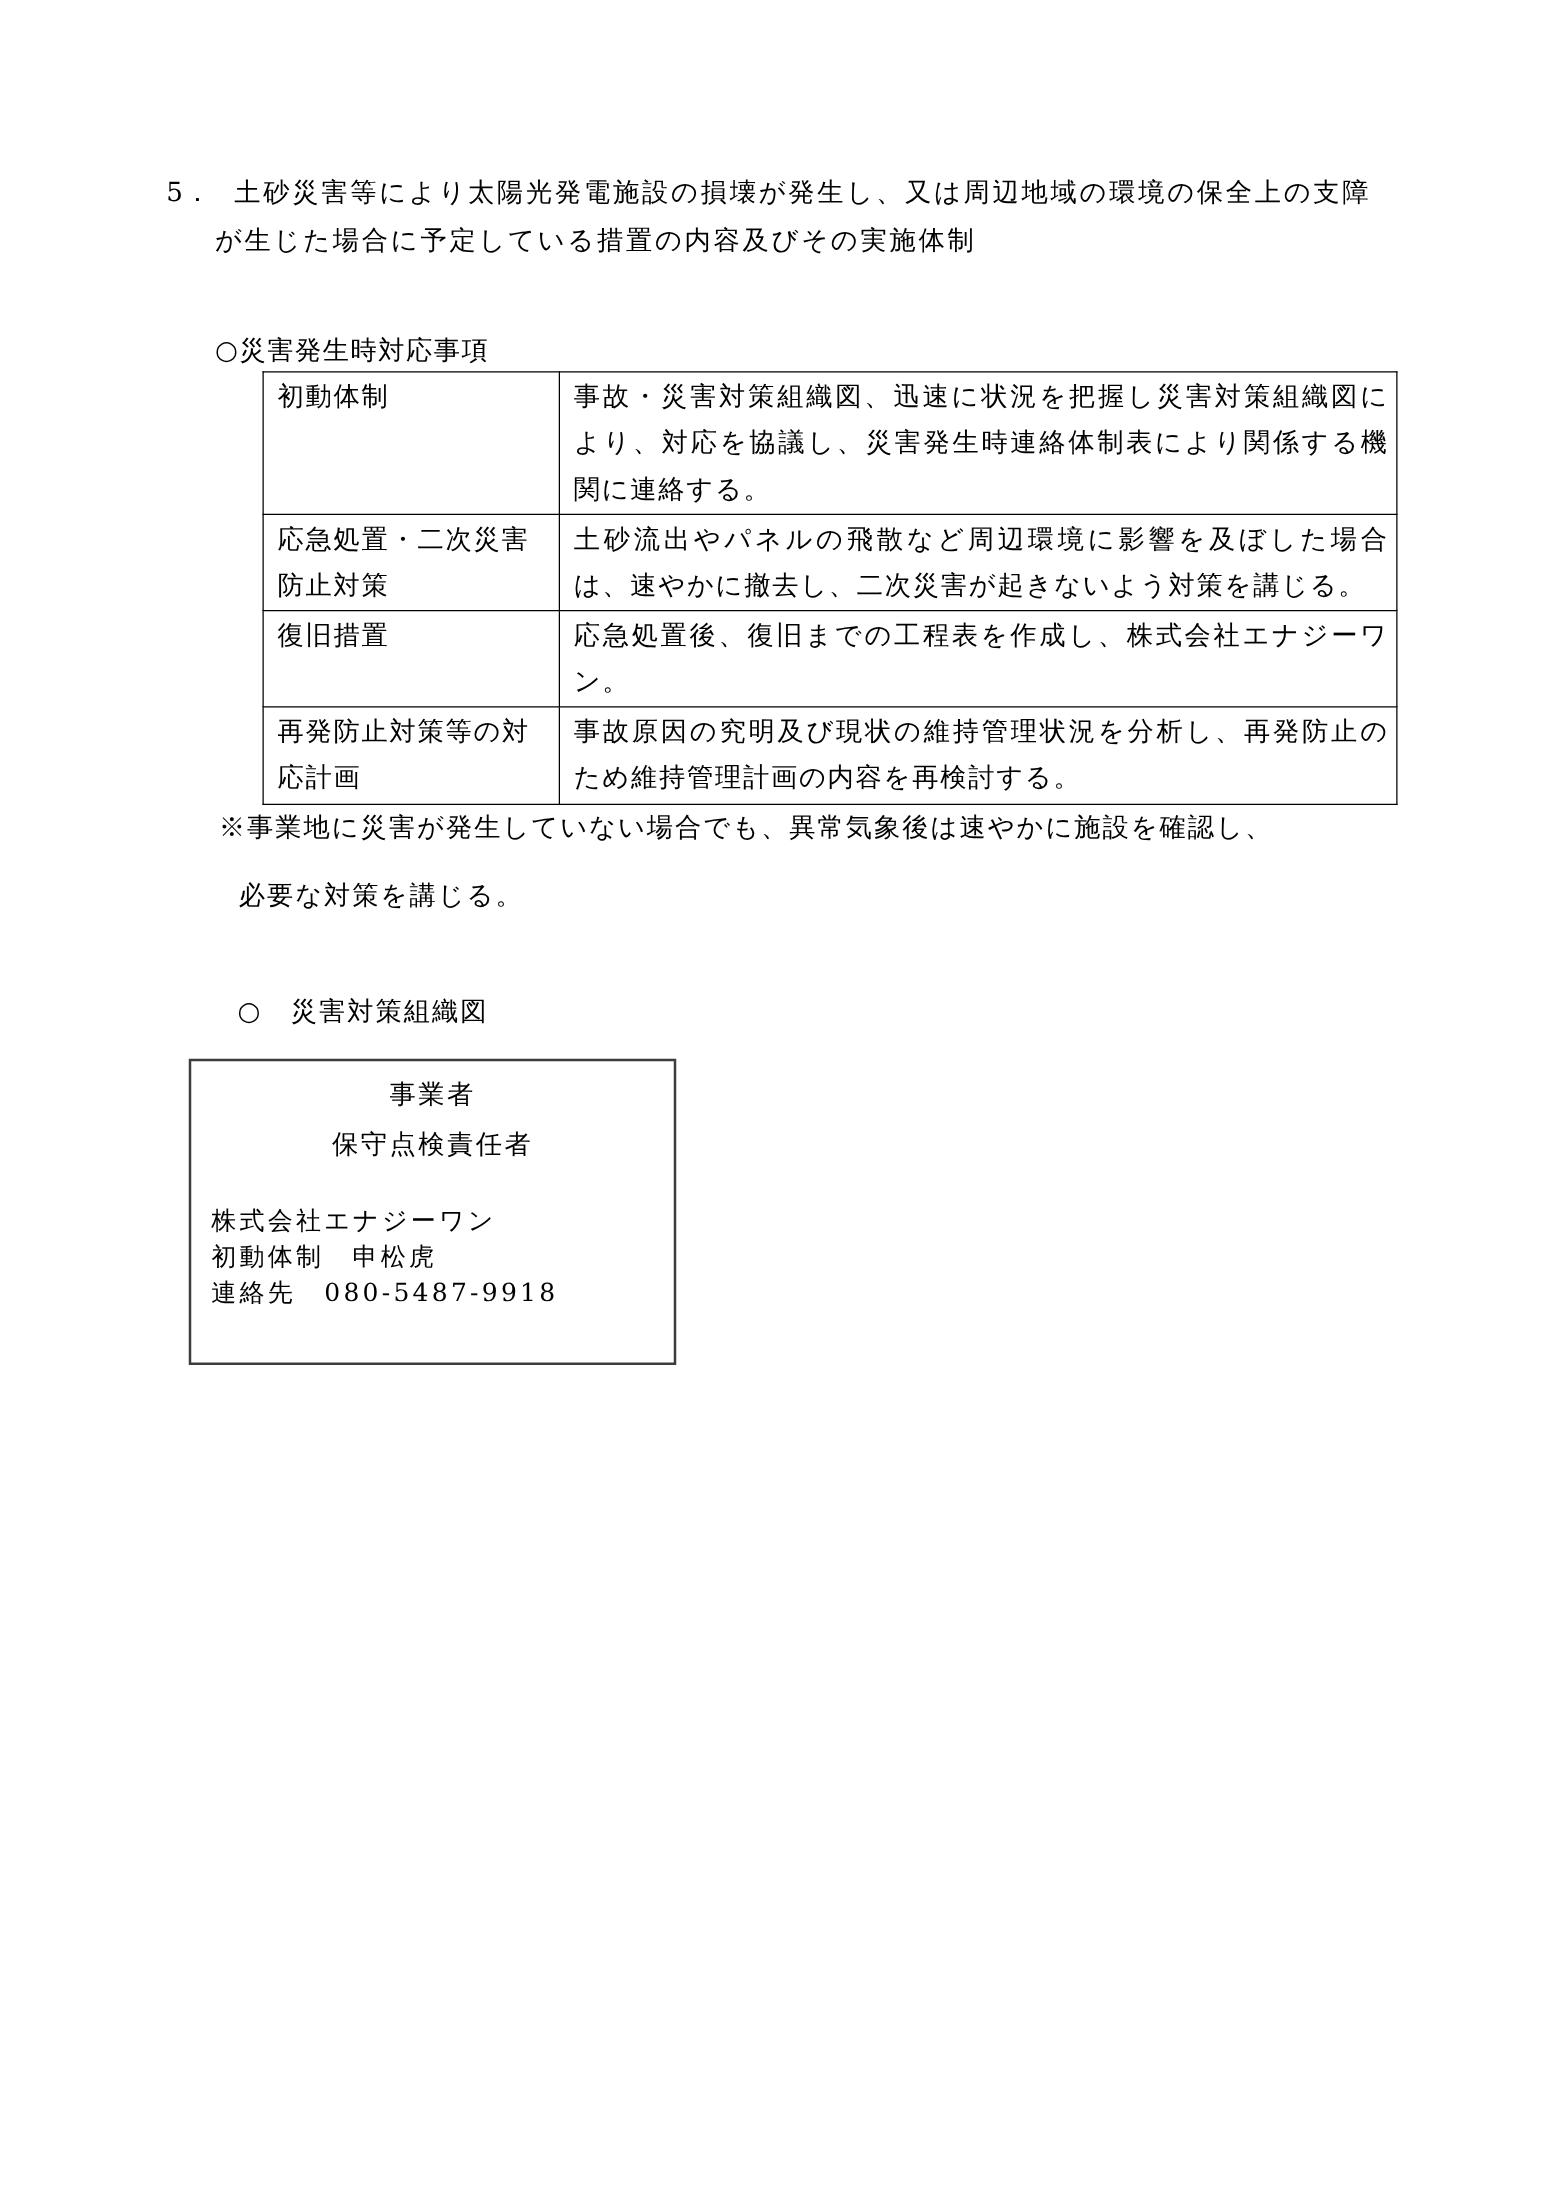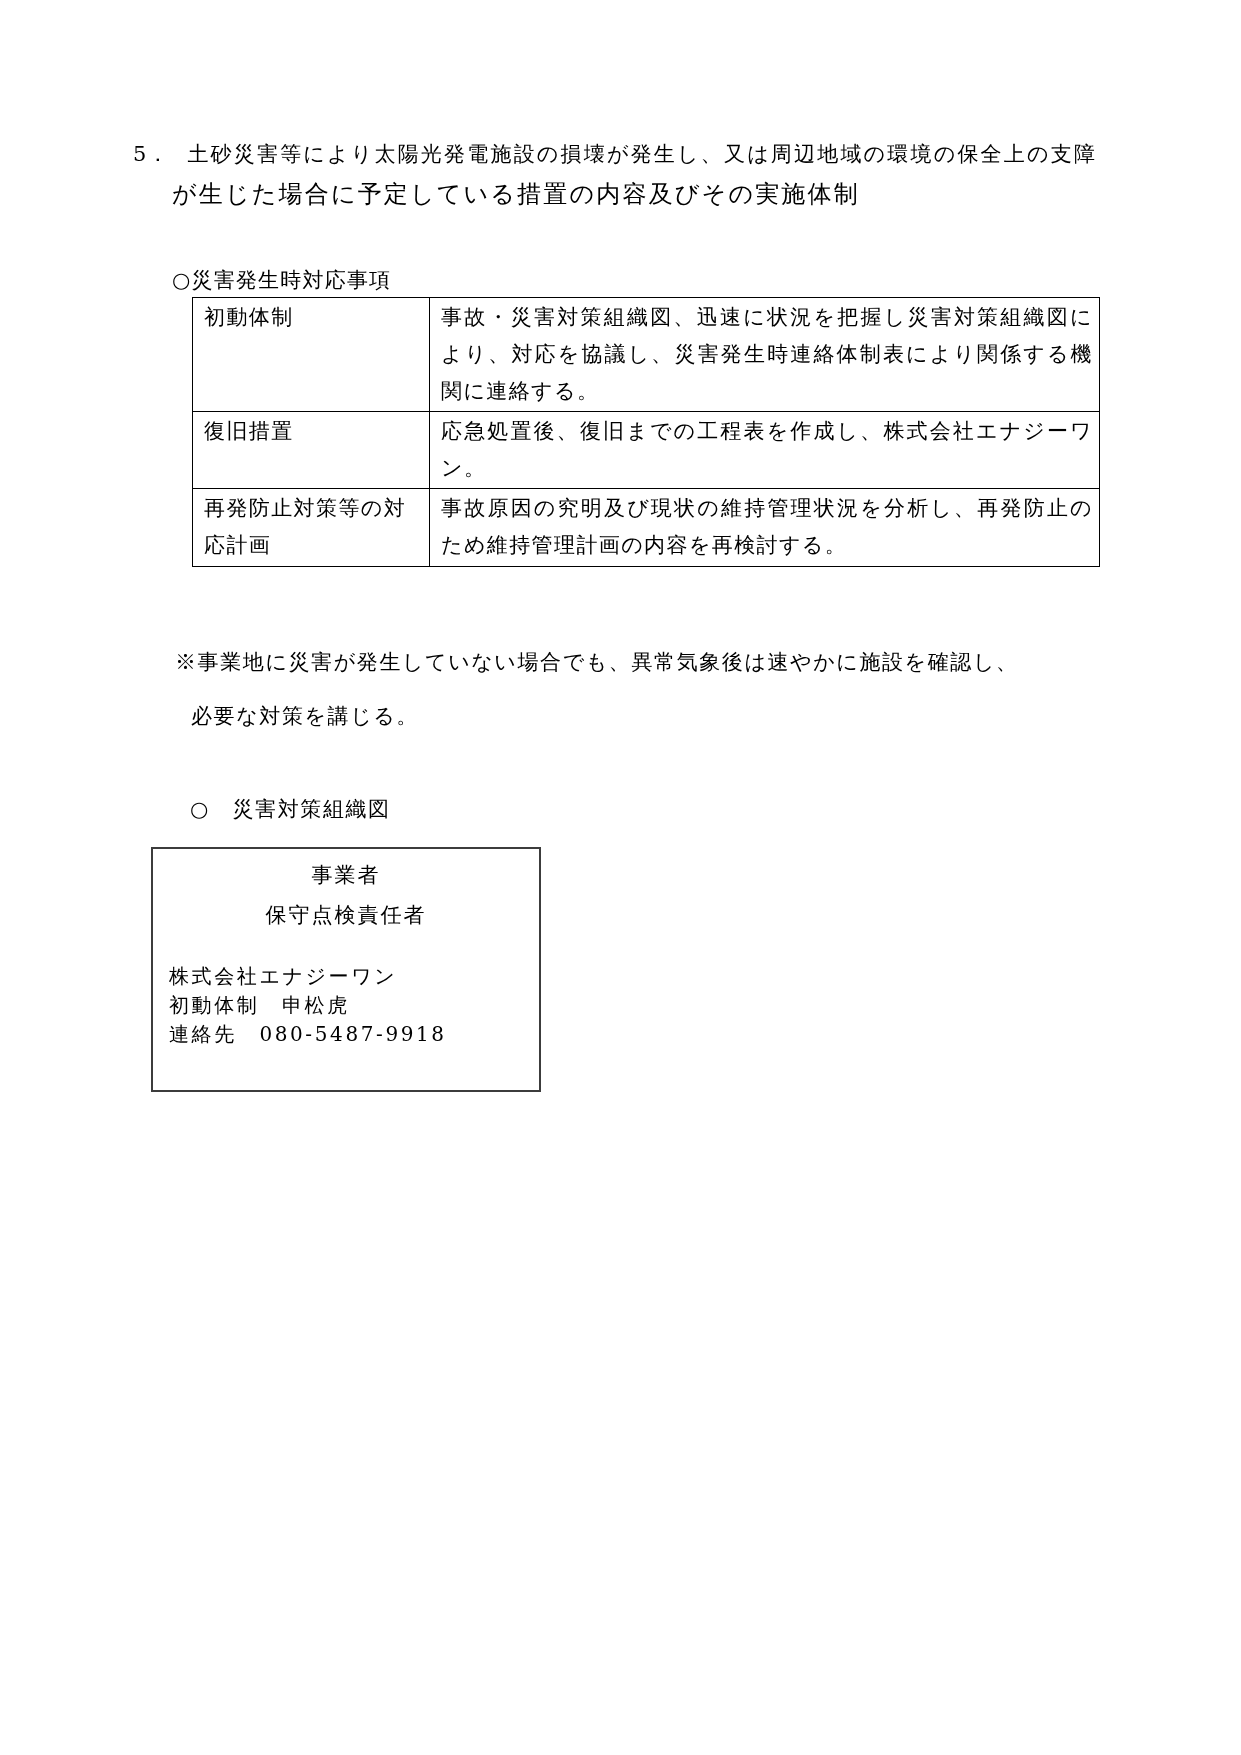--- a/index.html
+++ b/index.html
@@ -21,35 +21,35 @@
   
   .heading-line1 {
     left: 133px; top: 140px;
     font-size: 21px;
     letter-spacing: 2.2px;
     white-space: nowrap;
   }
   .heading-num { margin-right: 18px; letter-spacing: 1px; }
   .heading-line2 {
     left: 172px; top: 178px;
-    font-size: 24px;
+    font-size: 21px;
     letter-spacing: 2.2px;
     white-space: nowrap;
   }
 
   
   .resp-title {
     left: 172px; top: 266px;
     font-size: 21px;
     letter-spacing: 1.2px;
     white-space: nowrap;
   }
 
   
-  .resp-table-wrap { left: 192px; top: 297px; }
+  .resp-table-wrap { left: 210px; top: 297px; }
   table.resp-table {
     border-collapse: collapse;
     table-layout: fixed;
     width: 871px;
   }
   table.resp-table td {
     border: 1px solid #000000;
     vertical-align: top;
     font-size: 21px;
     line-height: 37px;
@@ -122,20 +122,24 @@
 
   <div class="abs resp-title">○災害発生時対応事項</div>
 
   <div class="abs resp-table-wrap">
     <table class="resp-table">
       <tbody>
         <tr class="row-1">
           <td class="label-cell">初動体制</td>
           <td class="desc-cell">事故・災害対策組織図、迅速に状況を把握し災害対策組織図により、対応を協議し、災害発生時連絡体制表により関係する機関に連絡する。</td>
         </tr>
+        <tr class="row-2">
+          <td class="label-cell">応急処置・二次災害防止対策</td>
+          <td class="desc-cell">土砂流出やパネルの飛散など周辺環境に影響を及ぼした場合は、速やかに撤去し、二次災害が起きないよう対策を講じる。</td>
+        </tr>
         <tr class="row-3">
           <td class="label-cell">復旧措置</td>
           <td class="desc-cell">応急処置後、復旧までの工程表を作成し、株式会社エナジーワン。</td>
         </tr>
         <tr class="row-4">
           <td class="label-cell">再発防止対策等の対応計画</td>
           <td class="desc-cell">事故原因の究明及び現状の維持管理状況を分析し、再発防止のため維持管理計画の内容を再検討する。</td>
         </tr>
       </tbody>
     </table>

